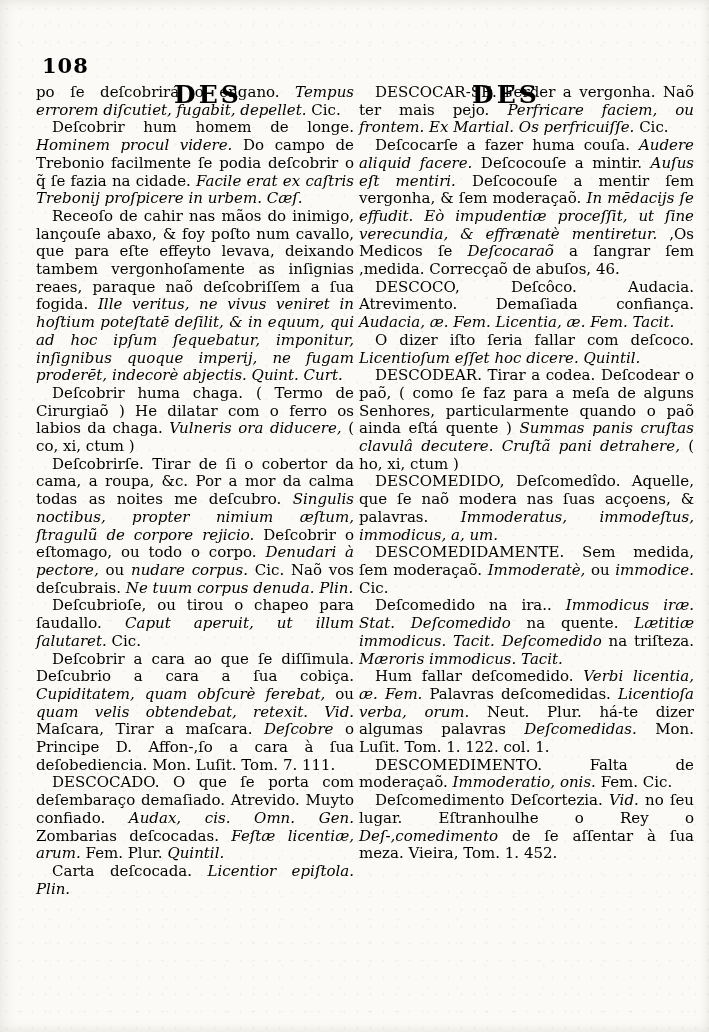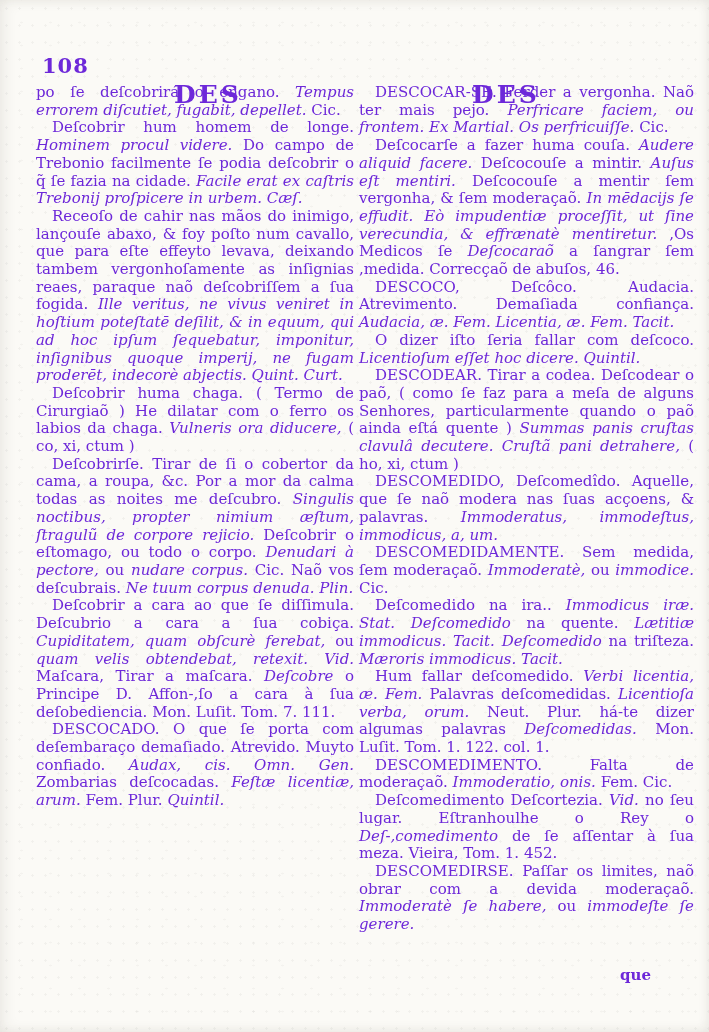--- a/index.html
+++ b/index.html
@@ -3,21 +3,21 @@
 <meta charset="utf-8">
 <style>
   html,body{margin:0;padding:0;background:#e8e6e0;}
   .page{
     position:relative;
     width:709px;height:1032px;
     margin:0 auto;
     background:#fbfaf6;
     overflow:hidden;
     font-family:"DejaVu Serif","Liberation Serif",serif;
-    color:#6d28d9;
+    color:#000000;
     box-shadow:inset 4px 0 14px rgba(60,50,40,.08), inset -3px 0 10px rgba(60,50,40,.05);
   }
   
   .page::before{
     content:"";position:absolute;inset:0;pointer-events:none;
     background-image:
       radial-gradient(rgba(40,35,30,.045) 1px, transparent 1.2px),
       radial-gradient(rgba(40,35,30,.035) 1px, transparent 1.4px);
     background-size:13px 17px, 29px 23px;
     background-position:0 0, 7px 11px;
@@ -55,32 +55,32 @@
   <div class="pagenum">108</div>
   <div class="runhead left">DES</div>
   <div class="runhead right">DES</div>
 
   <div class="col col-left">
       <p class="para"><span class="pt">po ſe deſcobrirá o engano. </span><span class="lat">Tempus errorem diſcutiet, fugabit, depellet. </span><span class="pt">Cic.</span></p>
       <p class="para ind"><span class="pt">Deſcobrir hum homem de longe. </span><span class="lat">Hominem procul videre. </span><span class="pt">Do campo de Trebonio facilmente ſe podia deſcobrir o q̃ ſe fazia na cidade. </span><span class="lat">Facile erat ex caſtris Trebonij proſpicere in urbem. Cæſ.</span></p>
       <p class="para ind"><span class="pt">Receoſo de cahir nas mãos do inimigo, lançouſe abaxo, &amp; foy poſto num cavallo, que para eſte effeyto levava, deixando tambem vergonhoſamente as inſignias reaes, paraque naõ deſcobriſſem a ſua fogida. </span><span class="lat">Ille veritus, ne vivus veniret in hoſtium poteſtatē deſilit, &amp; in equum, qui ad hoc ipſum ſequebatur, imponitur, inſignibus quoque imperij, ne fugam proderēt, indecorè abjectis. Quint. Curt.</span></p>
       <p class="para ind"><span class="pt">Deſcobrir huma chaga. ( Termo de Cirurgiaõ ) He dilatar com o ferro os labios da chaga. </span><span class="lat">Vulneris ora diducere, </span><span class="pt">( co, xi, ctum )</span></p>
       <p class="para ind"><span class="pt">Deſcobrirſe. Tirar de ſi o cobertor da cama, a roupa, &amp;c. Por a mor da calma todas as noites me deſcubro. </span><span class="lat">Singulis noctibus, propter nimium æſtum, ſtragulũ de corpore rejicio. </span><span class="pt">Deſcobrir o eſtomago, ou todo o corpo. </span><span class="lat">Denudari à pectore, </span><span class="pt">ou </span><span class="lat">nudare corpus. </span><span class="pt">Cic. Naõ vos deſcubrais. </span><span class="lat">Ne tuum corpus denuda. Plin.</span></p>
+      <p class="para ind"><span class="pt">Deſcubrioſe, ou tirou o chapeo para ſaudallo. </span><span class="lat">Caput aperuit, ut illum ſalutaret. </span><span class="pt">Cic.</span></p>
       <p class="para ind"><span class="pt">Deſcobrir a cara ao que ſe diſſimula. Deſcubrio a cara a ſua cobiça. </span><span class="lat">Cupiditatem, quam obſcurè ferebat, </span><span class="pt">ou </span><span class="lat">quam velis obtendebat, retexit. Vid. </span><span class="pt">Maſcara, Tirar a maſcara. </span><span class="lat">Deſcobre </span><span class="pt">o Principe D. Affon-,ſo a cara à ſua deſobediencia. Mon. Luſit. Tom. 7. 111.</span></p>
       <p class="para ind"><span class="pt">DESCOCADO. O que ſe porta com deſembaraço demaſiado. Atrevido. Muyto confiado. </span><span class="lat">Audax, cis. Omn. Gen. </span><span class="pt">Zombarias deſcocadas. </span><span class="lat">Feſtæ licentiæ, arum. </span><span class="pt">Fem. Plur. </span><span class="lat">Quintil.</span></p>
+      <p class="para ind"><span class="pt">Carta deſcocada. </span><span class="lat">Licentior epiſtola. Plin.</span></p>
     </div>
   <div class="col col-right">
       <p class="para ind"><span class="pt">DESCOCAR-SE. Perder a vergonha. Naõ ter mais pejo. </span><span class="lat">Perfricare faciem, ou frontem. Ex Martial. Os perfricuiſſe. </span><span class="pt">Cic.</span></p>
       <p class="para ind"><span class="pt">Deſcocarſe a fazer huma couſa. </span><span class="lat">Audere aliquid facere. </span><span class="pt">Deſcocouſe a mintir. </span><span class="lat">Auſus eſt mentiri. </span><span class="pt">Deſcocouſe a mentir ſem vergonha, &amp; ſem moderaçaõ. </span><span class="lat">In mēdacijs ſe effudit. Eò impudentiæ proceſſit, ut ſine verecundia, &amp; effrænatè mentiretur. </span><span class="pt">,Os Medicos ſe </span><span class="lat">Deſcocaraõ </span><span class="pt">a ſangrar ſem ,medida. Correcçaõ de abuſos, 46.</span></p>
       <p class="para ind"><span class="pt">DESCOCO, Deſcôco. Audacia. Atrevimento. Demaſiada confiança. </span><span class="lat">Audacia, æ. Fem. Licentia, æ. Fem. Tacit.</span></p>
       <p class="para ind"><span class="pt">O dizer iſto ſeria fallar com deſcoco. </span><span class="lat">Licentioſum eſſet hoc dicere. Quintil.</span></p>
       <p class="para ind"><span class="pt">DESCODEAR. Tirar a codea. Deſcodear o paõ, ( como ſe faz para a meſa de alguns Senhores, particularmente quando o paõ ainda eſtá quente ) </span><span class="lat">Summas panis cruſtas clavulâ decutere. Cruſtã pani detrahere, </span><span class="pt">( ho, xi, ctum )</span></p>
       <p class="para ind"><span class="pt">DESCOMEDIDO, Deſcomedîdo. Aquelle, que ſe naõ modera nas ſuas acçoens, &amp; palavras. </span><span class="lat">Immoderatus, immodeſtus, immodicus, a, um.</span></p>
       <p class="para ind"><span class="pt">DESCOMEDIDAMENTE. Sem medida, ſem moderaçaõ. </span><span class="lat">Immoderatè, </span><span class="pt">ou </span><span class="lat">immodice. </span><span class="pt">Cic.</span></p>
       <p class="para ind"><span class="pt">Deſcomedido na ira.. </span><span class="lat">Immodicus iræ. Stat. Deſcomedido </span><span class="pt">na quente. </span><span class="lat">Lætitiæ immodicus. Tacit. Deſcomedido </span><span class="pt">na triſteza. </span><span class="lat">Mæroris immodicus. Tacit.</span></p>
       <p class="para ind"><span class="pt">Hum fallar deſcomedido. </span><span class="lat">Verbi licentia, æ. Fem. </span><span class="pt">Palavras deſcomedidas. </span><span class="lat">Licentioſa verba, orum. </span><span class="pt">Neut. Plur. há-te dizer algumas palavras </span><span class="lat">Deſcomedidas. </span><span class="pt">Mon. Luſit. Tom. 1. 122. col. 1.</span></p>
       <p class="para ind"><span class="pt">DESCOMEDIMENTO. Falta de moderaçaõ. </span><span class="lat">Immoderatio, onis. </span><span class="pt">Fem. Cic.</span></p>
       <p class="para ind"><span class="pt">Deſcomedimento Deſcortezia. </span><span class="lat">Vid. </span><span class="pt">no ſeu lugar. Eſtranhoulhe o Rey o </span><span class="lat">Deſ-,comedimento </span><span class="pt">de ſe aſſentar à ſua meza. Vieira, Tom. 1. 452.</span></p>
-      <p class="para ind"><span class="pt">DESCOMEDIRSE. Paſſar os limites, naõ obrar com a devida moderaçaõ. </span><span class="lat">Immoderatè ſe habere, </span><span class="pt">ou </span><span class="lat">immodeſte ſe gerere.</span></p>
     </div>
 
-  <div class="catchword">que</div>
 </div>
 
 </body></html>

